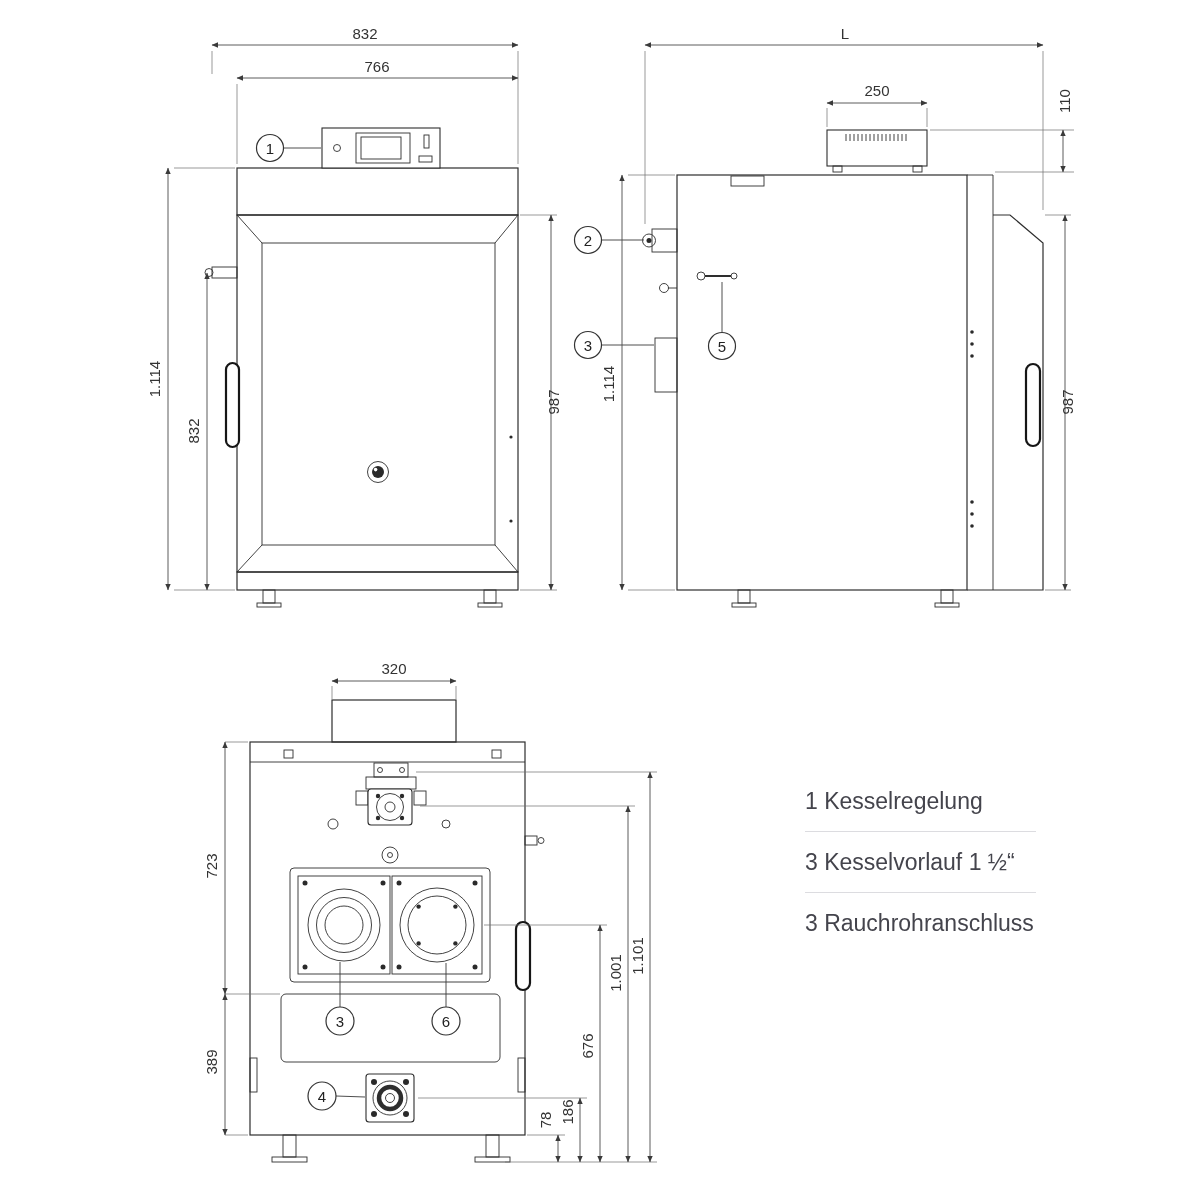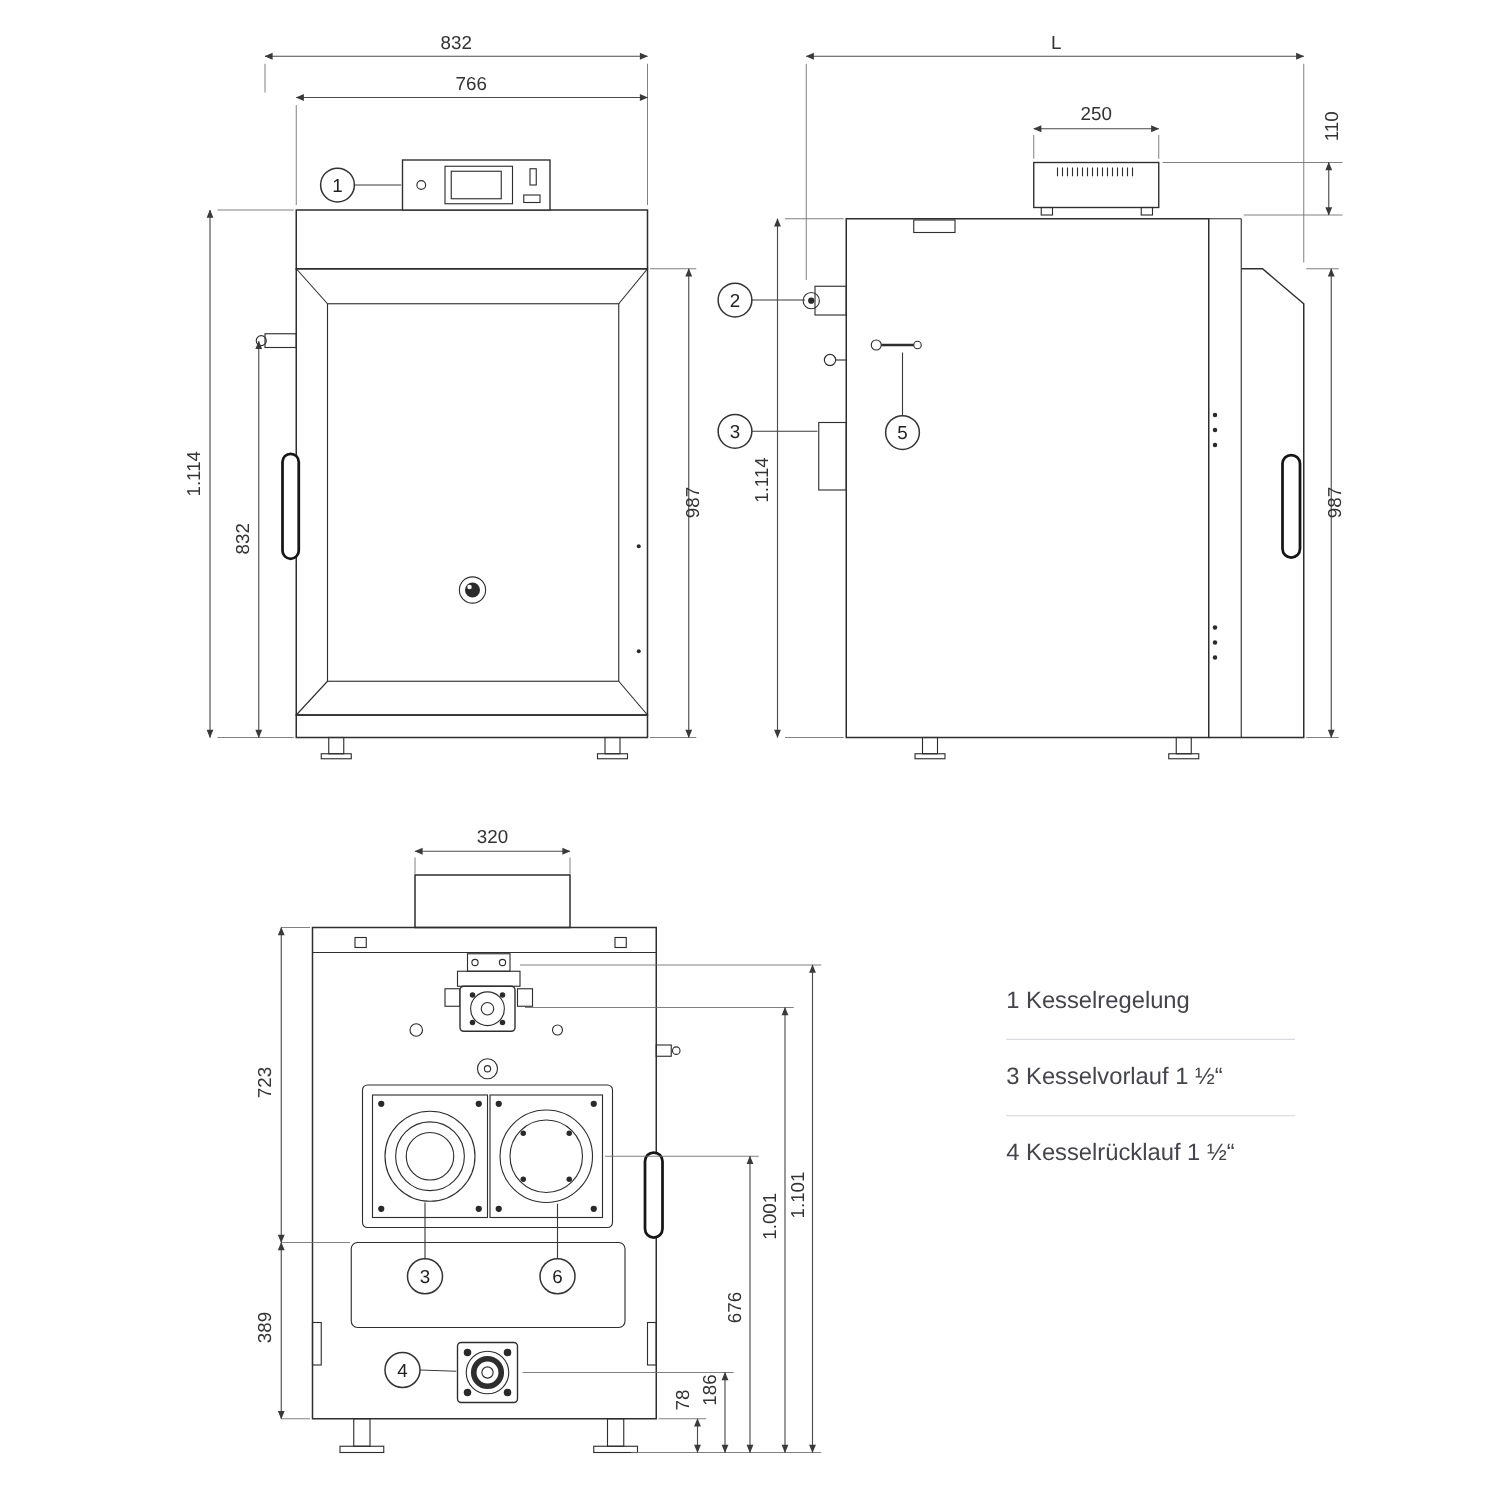--- a/index.html
+++ b/index.html
@@ -13,21 +13,21 @@
   .dim{stroke:#4a4a4a;stroke-width:0.9;fill:none;}
   .ext{stroke:#6f6f6f;stroke-width:0.7;fill:none;}
   .ldr{stroke:#3a3a3a;stroke-width:0.9;fill:none;}
   .dtxt{font:15px "Liberation Sans",sans-serif;fill:#333333;text-anchor:middle;}
   .co{fill:#ffffff;stroke:#333333;stroke-width:1.2;}
   .ctxt{font:15px "Liberation Sans",sans-serif;fill:#222222;text-anchor:middle;}
   .hd{fill:#ffffff;stroke:#161616;stroke-width:2.2;}
   .dk{fill:#2a2a2a;}
   .thick{fill:none;stroke:#2e2e2e;stroke-width:4.5;}
   
-  .legend{position:absolute;left:805px;top:771px;width:231px;color:#44444c;font-size:19px;}
+  .legend{position:absolute;left:805px;top:771px;width:231px;color:#44444c;font-size:23px;}
   .legend-row{height:60px;display:flex;align-items:center;border-bottom:1px solid #dcdce0;}
   .legend-row:last-child{border-bottom:none;}
 </style>
 </head>
 <body>
 
 <div class="stage">
 <svg width="1200" height="1200" viewBox="0 0 1200 1200">
   <defs>
     <marker id="arr" viewBox="0 0 10 10" refX="9" refY="5" markerWidth="8" markerHeight="8" orient="auto-start-reverse">
@@ -334,16 +334,16 @@
 </svg>
 
 <div class="legend">
   <div class="legend-row">
     <span>1 Kesselregelung</span>
   </div>
   <div class="legend-row">
     <span>3 Kesselvorlauf 1 ½“</span>
   </div>
   <div class="legend-row">
-    <span>4 Kesselrücklauf 1 ½“</span>
+    <span>3 Rauchrohranschluss</span>
   </div>
 </div>
 </div>
 
 </body></html>

